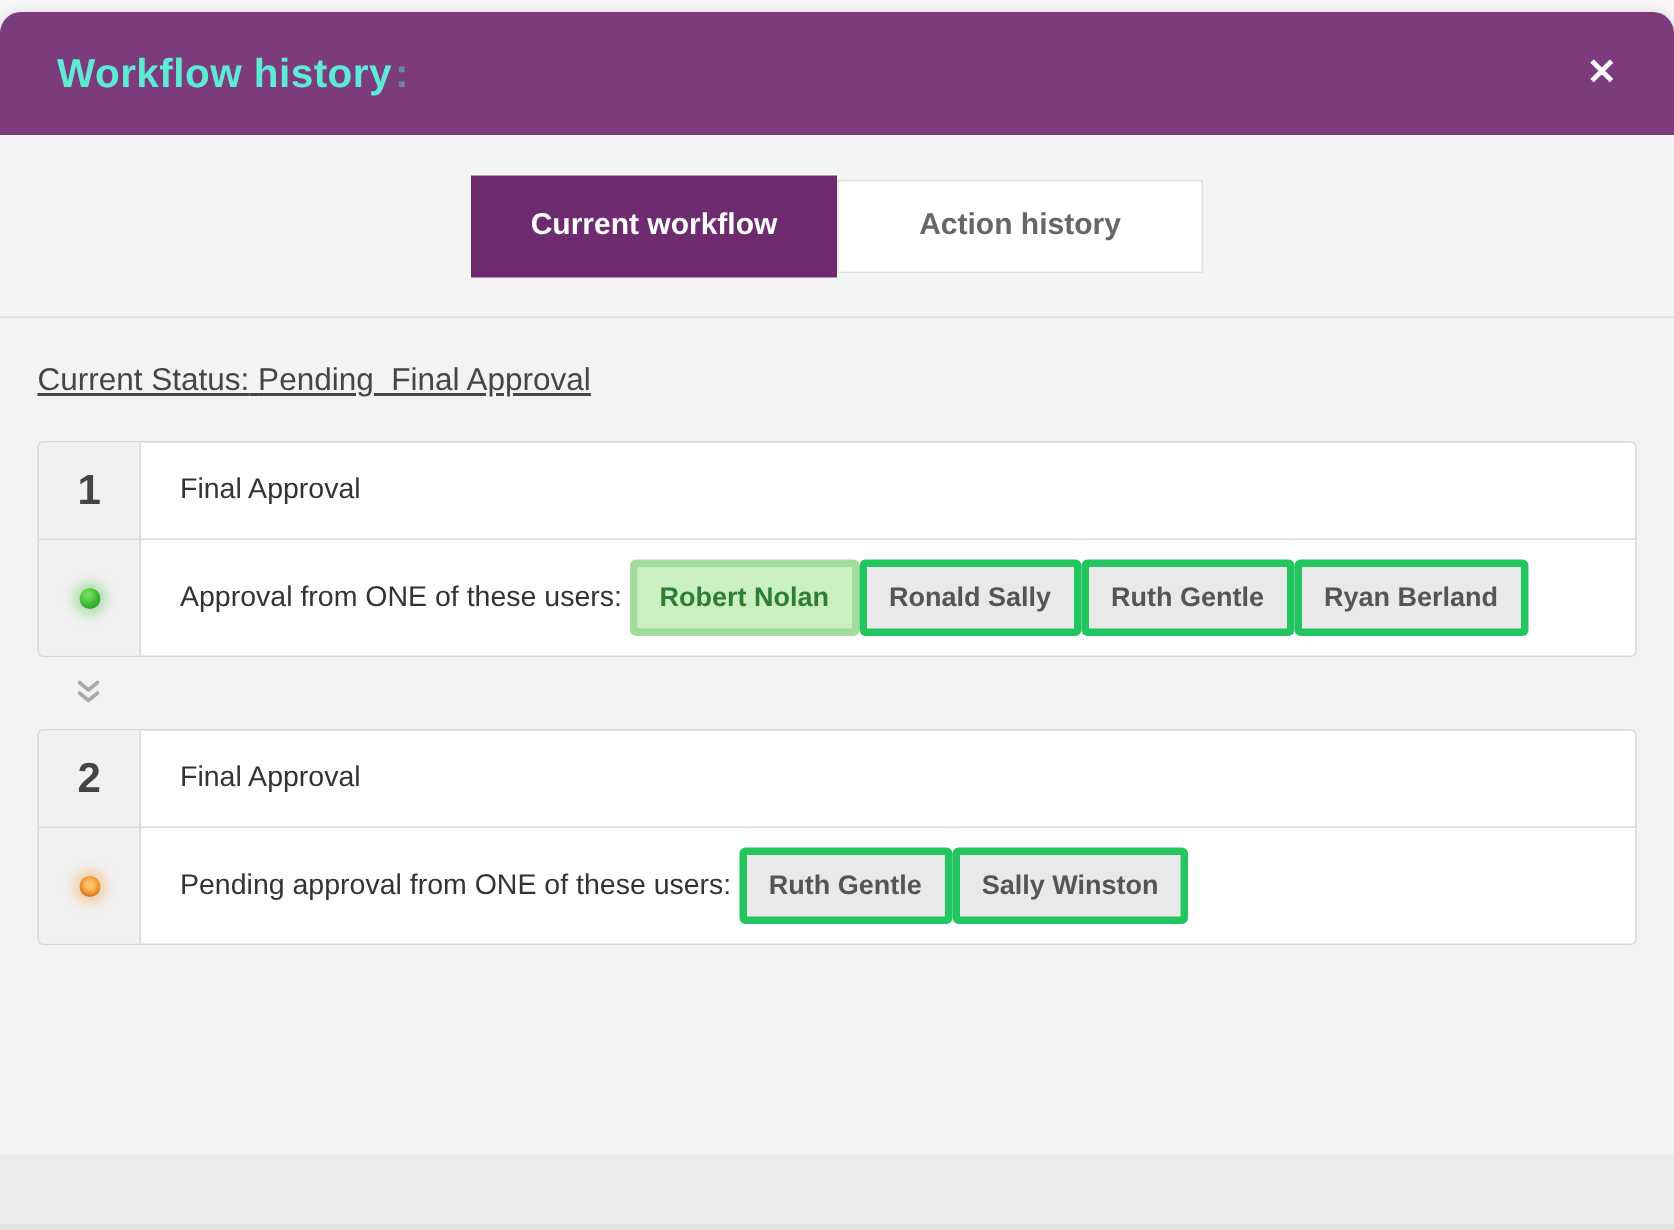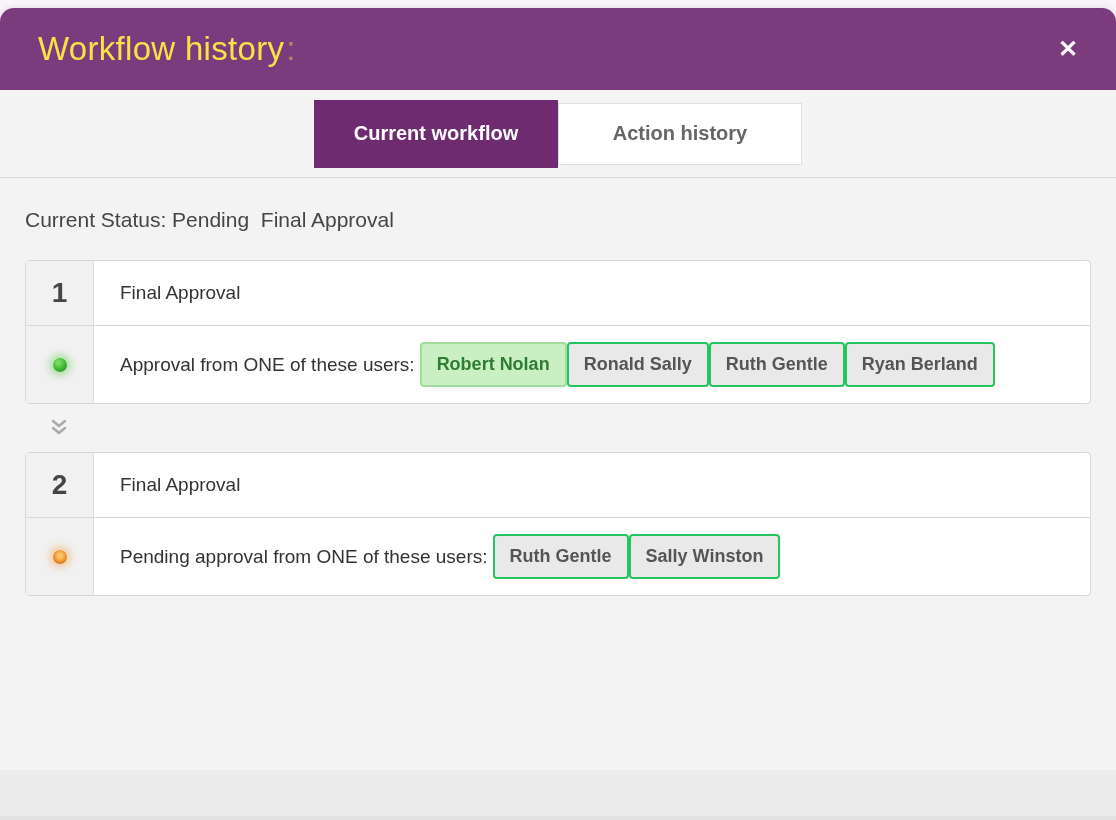--- a/index.html
+++ b/index.html
@@ -17,41 +17,41 @@
   }
   
   .modal-header {
     height: 82px;
     background: #7b3b7d;
     display: flex; align-items: center;
     padding: 0 38px;
     position: relative;
   }
   .modal-title {
-    color: #fde047;
-    font-size: 33px;
-    font-weight: 400;
+    color: #5eead4;
+    font-size: 27px;
+    font-weight: 700;
     letter-spacing: 0.3px;
   }
   .title-colon { opacity: 0.45; margin-left: 2px; }
   .close-btn {
     position: absolute;
     right: 34px; top: 50%;
     transform: translateY(-50%);
     background: none; border: none;
     color: #ffffff;
     font-size: 24px;
     font-weight: bold;
     cursor: pointer;
     line-height: 1;
     padding: 4px;
   }
   
   .tabs-row {
-    height: 88px;
+    height: 122px;
     background: #f5f4f5;
     border-bottom: 1px solid #dcdcdc;
     display: flex;
     align-items: center;
     justify-content: center;
   }
   .tab {
     width: 244px;
     height: 62px;
     display: flex; align-items: center; justify-content: center;
@@ -73,20 +73,21 @@
     z-index: 2;
   }
   
   .body-area {
     padding: 0 25px;
   }
   .status-line {
     margin: 30px 0 28px 0;
     font-size: 21px;
     color: #454545;
+    text-decoration: underline;
   }
   .status-value { white-space: pre; }
   
   .step-card {
     background: #ffffff;
     border: 1px solid #d8d8d8;
     border-radius: 4px;
     display: grid;
     grid-template-columns: 68px 1fr;
     grid-template-rows: 65px 77px;
@@ -118,21 +119,21 @@
     font-size: 19px;
     color: #333333;
     margin-right: 5px;
     white-space: nowrap;
   }
   .user-chip {
     display: inline-flex;
     align-items: center;
     padding: 10px 15px;
     background: #e9e9e9;
-    border: 2px solid #22c55e;
+    border: 5px solid #22c55e;
     border-radius: 4px;
     font-size: 18px;
     font-weight: bold;
     color: #555555;
     cursor: default;
     white-space: nowrap;
   }
   .user-chip.approved {
     background: #c9efc2;
     border-color: #a2dc9a;

